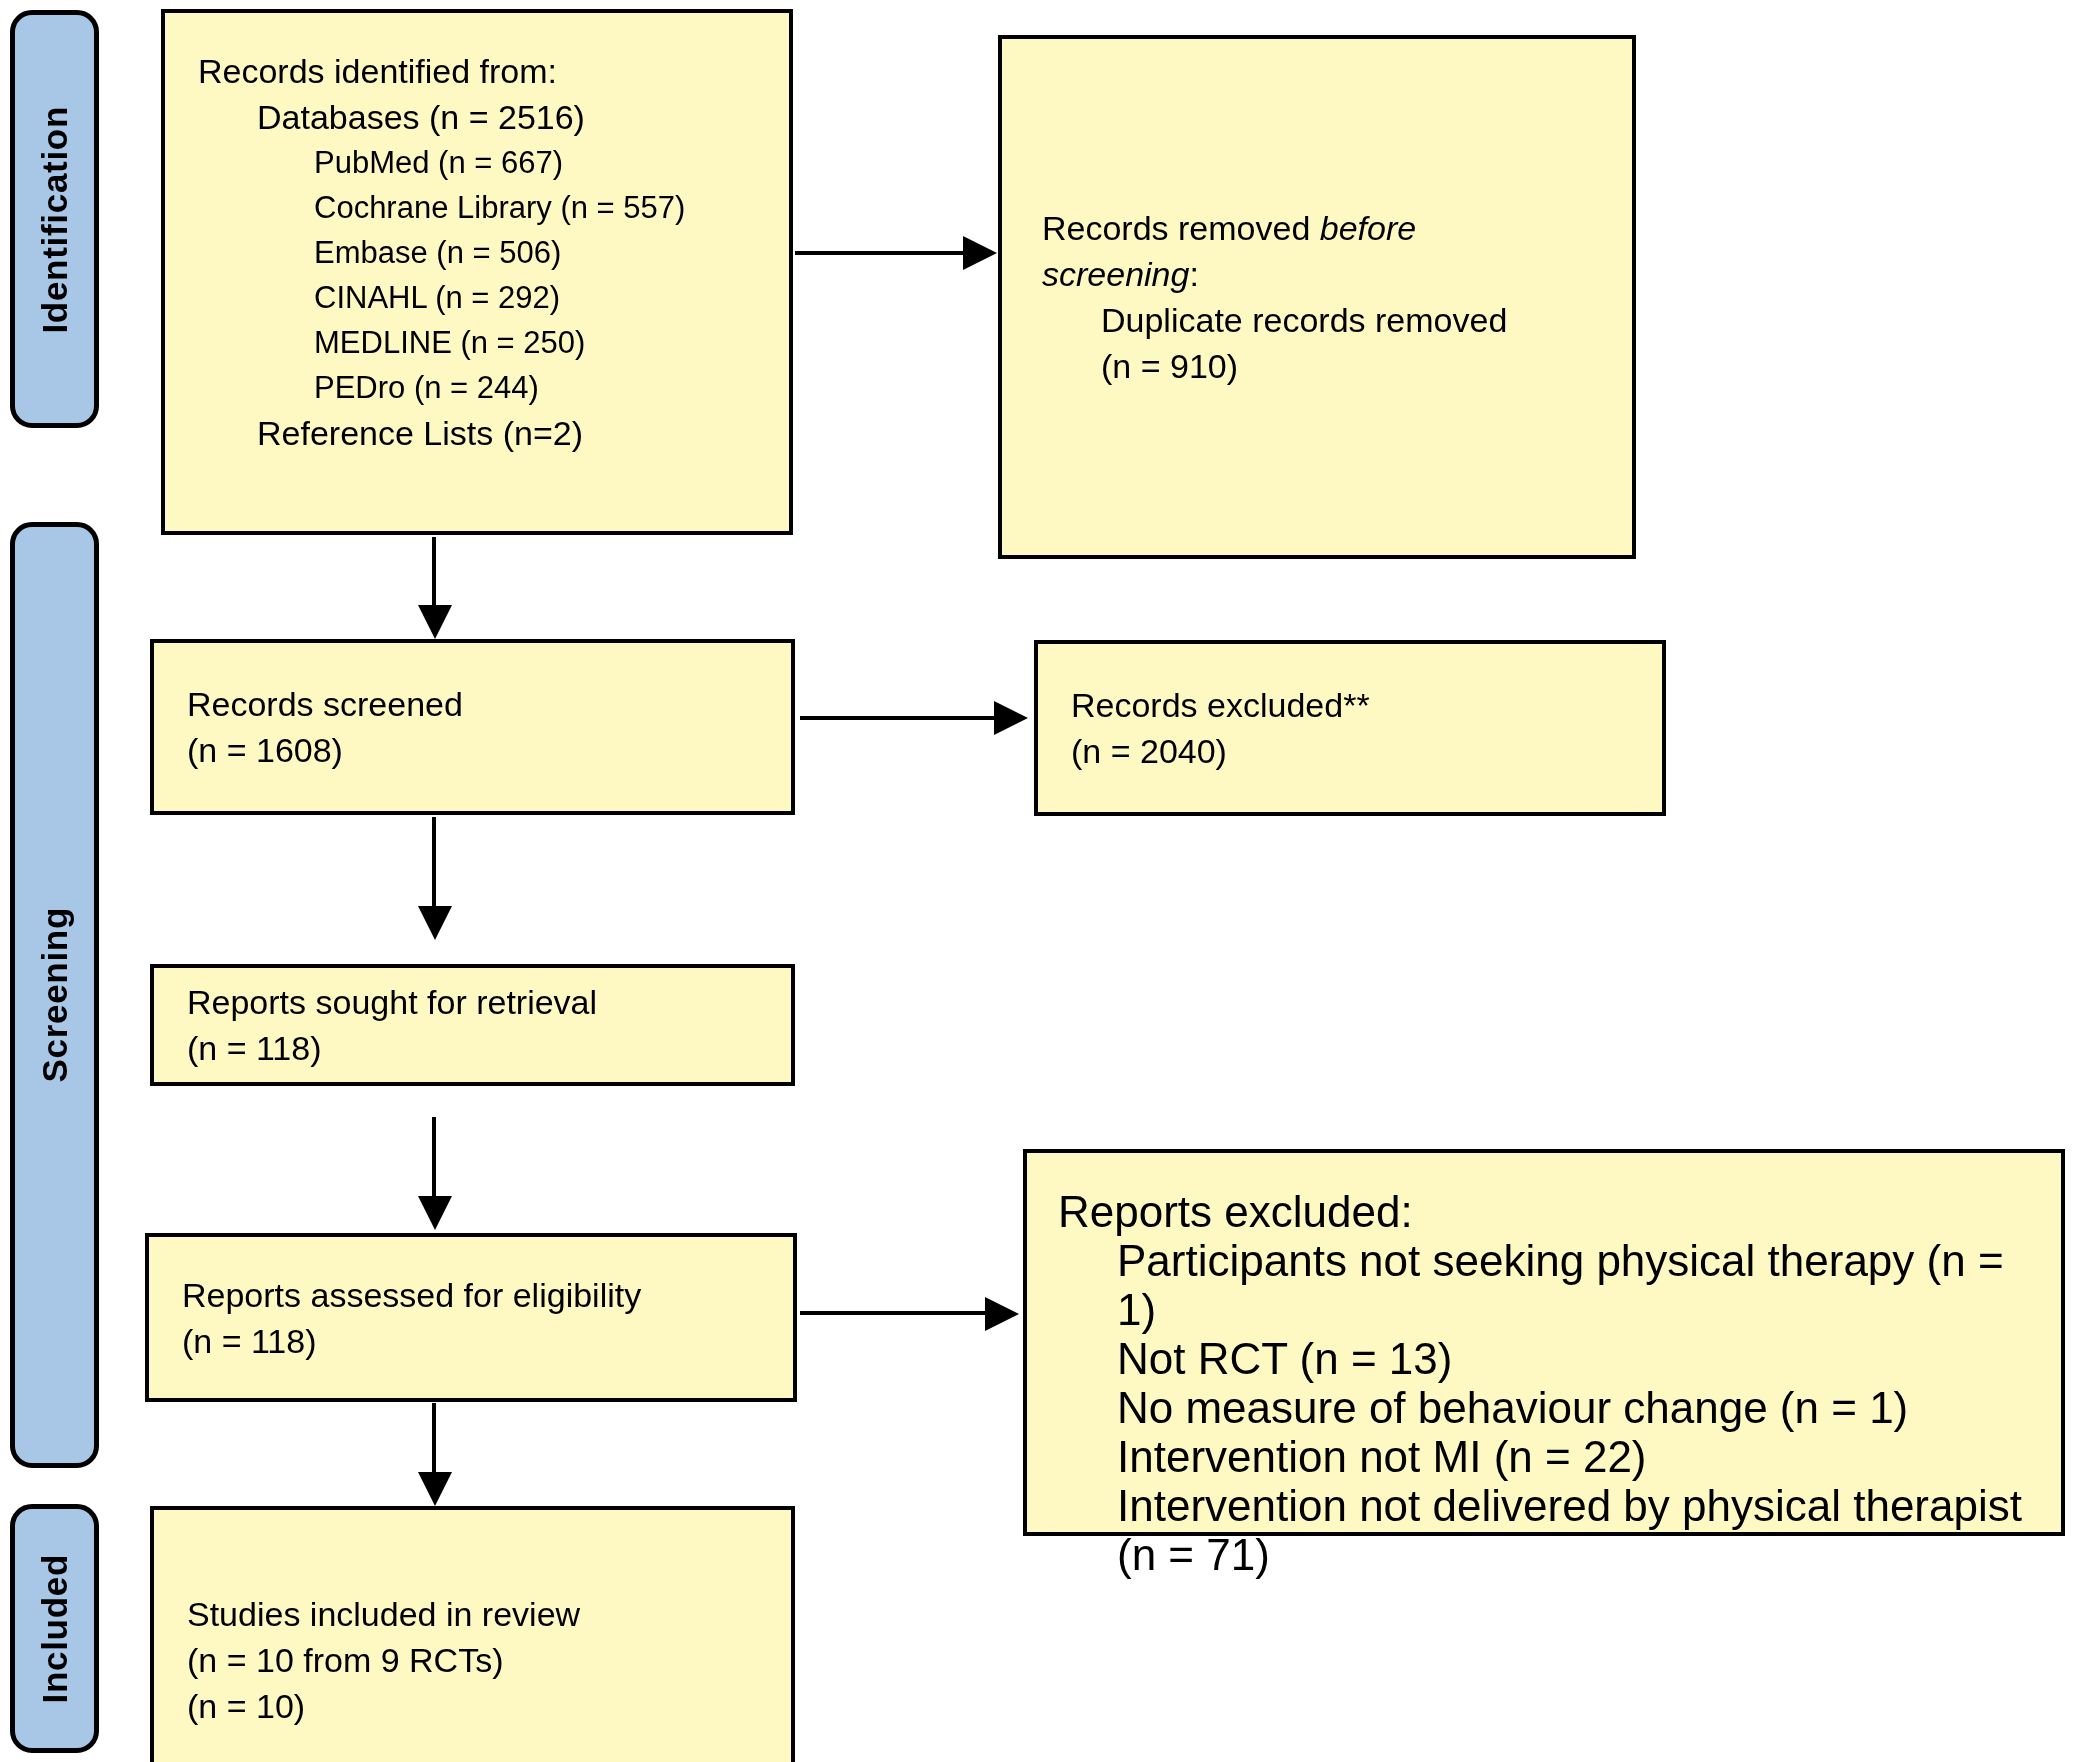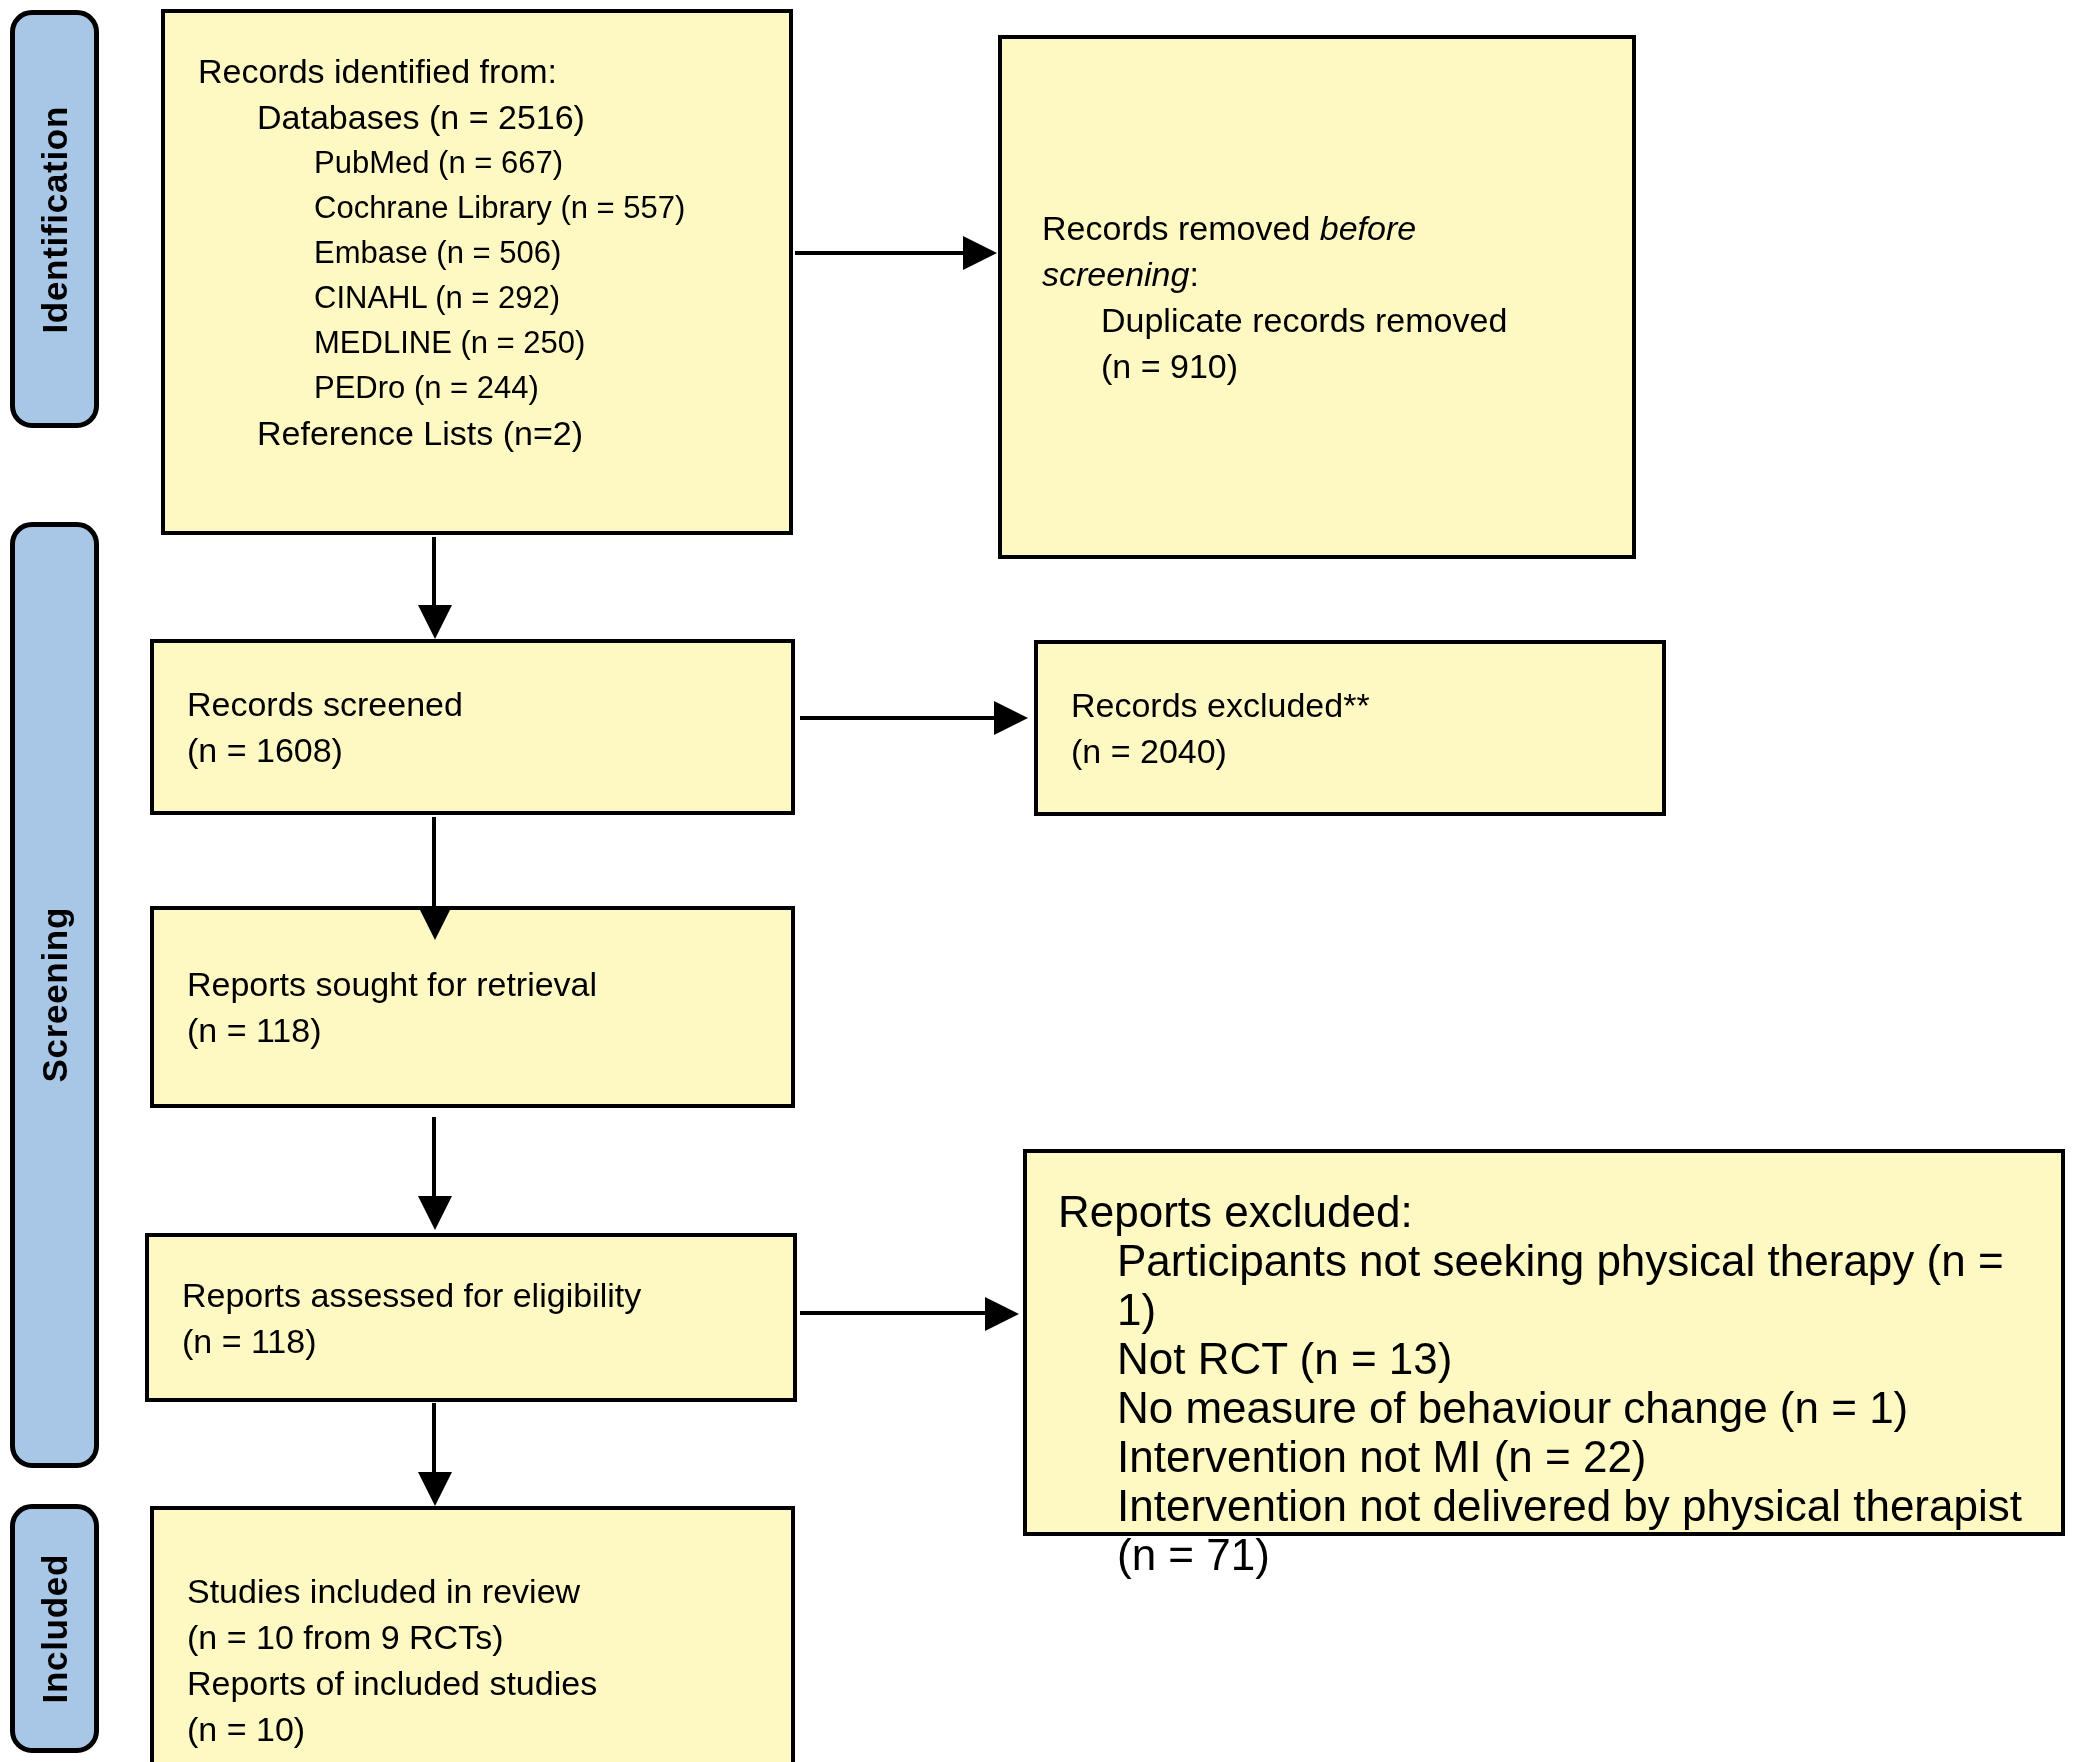--- a/index.html
+++ b/index.html
@@ -105,21 +105,21 @@
     </div>
   </div>
 
   <div class="box box-flex pad-inner" style="left:1034px; top:640px; width:632px; height:176px;">
     <div>
       <div class="txt">Records excluded**</div>
       <div class="txt">(n = 2040)</div>
     </div>
   </div>
 
-  <div class="box box-flex pad-inner" style="left:150px; top:906px; width:645px; height:202px;">
+  <div class="box box-flex pad-inner" style="left:150px; top:964px; width:645px; height:122px;">
     <div>
       <div class="txt">Reports sought for retrieval</div>
       <div class="txt">(n = 118)</div>
     </div>
   </div>
 
   <div class="box box-flex pad-inner" style="left:145px; top:1233px; width:652px; height:169px;">
     <div>
       <div class="txt">Reports assessed for eligibility</div>
       <div class="txt">(n = 118)</div>
@@ -132,21 +132,20 @@
     <div class="reasons ind-1">Not RCT (n = 13)</div>
     <div class="reasons ind-1">No measure of behaviour change (n = 1)</div>
     <div class="reasons ind-1">Intervention not MI (n = 22)</div>
     <div class="reasons ind-1">Intervention not delivered by physical therapist (n = 71)</div>
   </div>
 
   <div class="box box-flex pad-inner" style="left:150px; top:1506px; width:645px; height:307px;">
     <div>
       <div class="txt">Studies included in review</div>
       <div class="txt">(n = 10 from 9 RCTs)</div>
-      <div class="txt">Reports of included studies</div>
       <div class="txt">(n = 10)</div>
     </div>
   </div>
 
   <div>
     <div class="arrow-line-h" style="left:795px; top:251px; width:172px;"></div>
     <div class="arrow-head-right" style="left:963px; top:236px;"></div>
   </div>
 
   <div>

